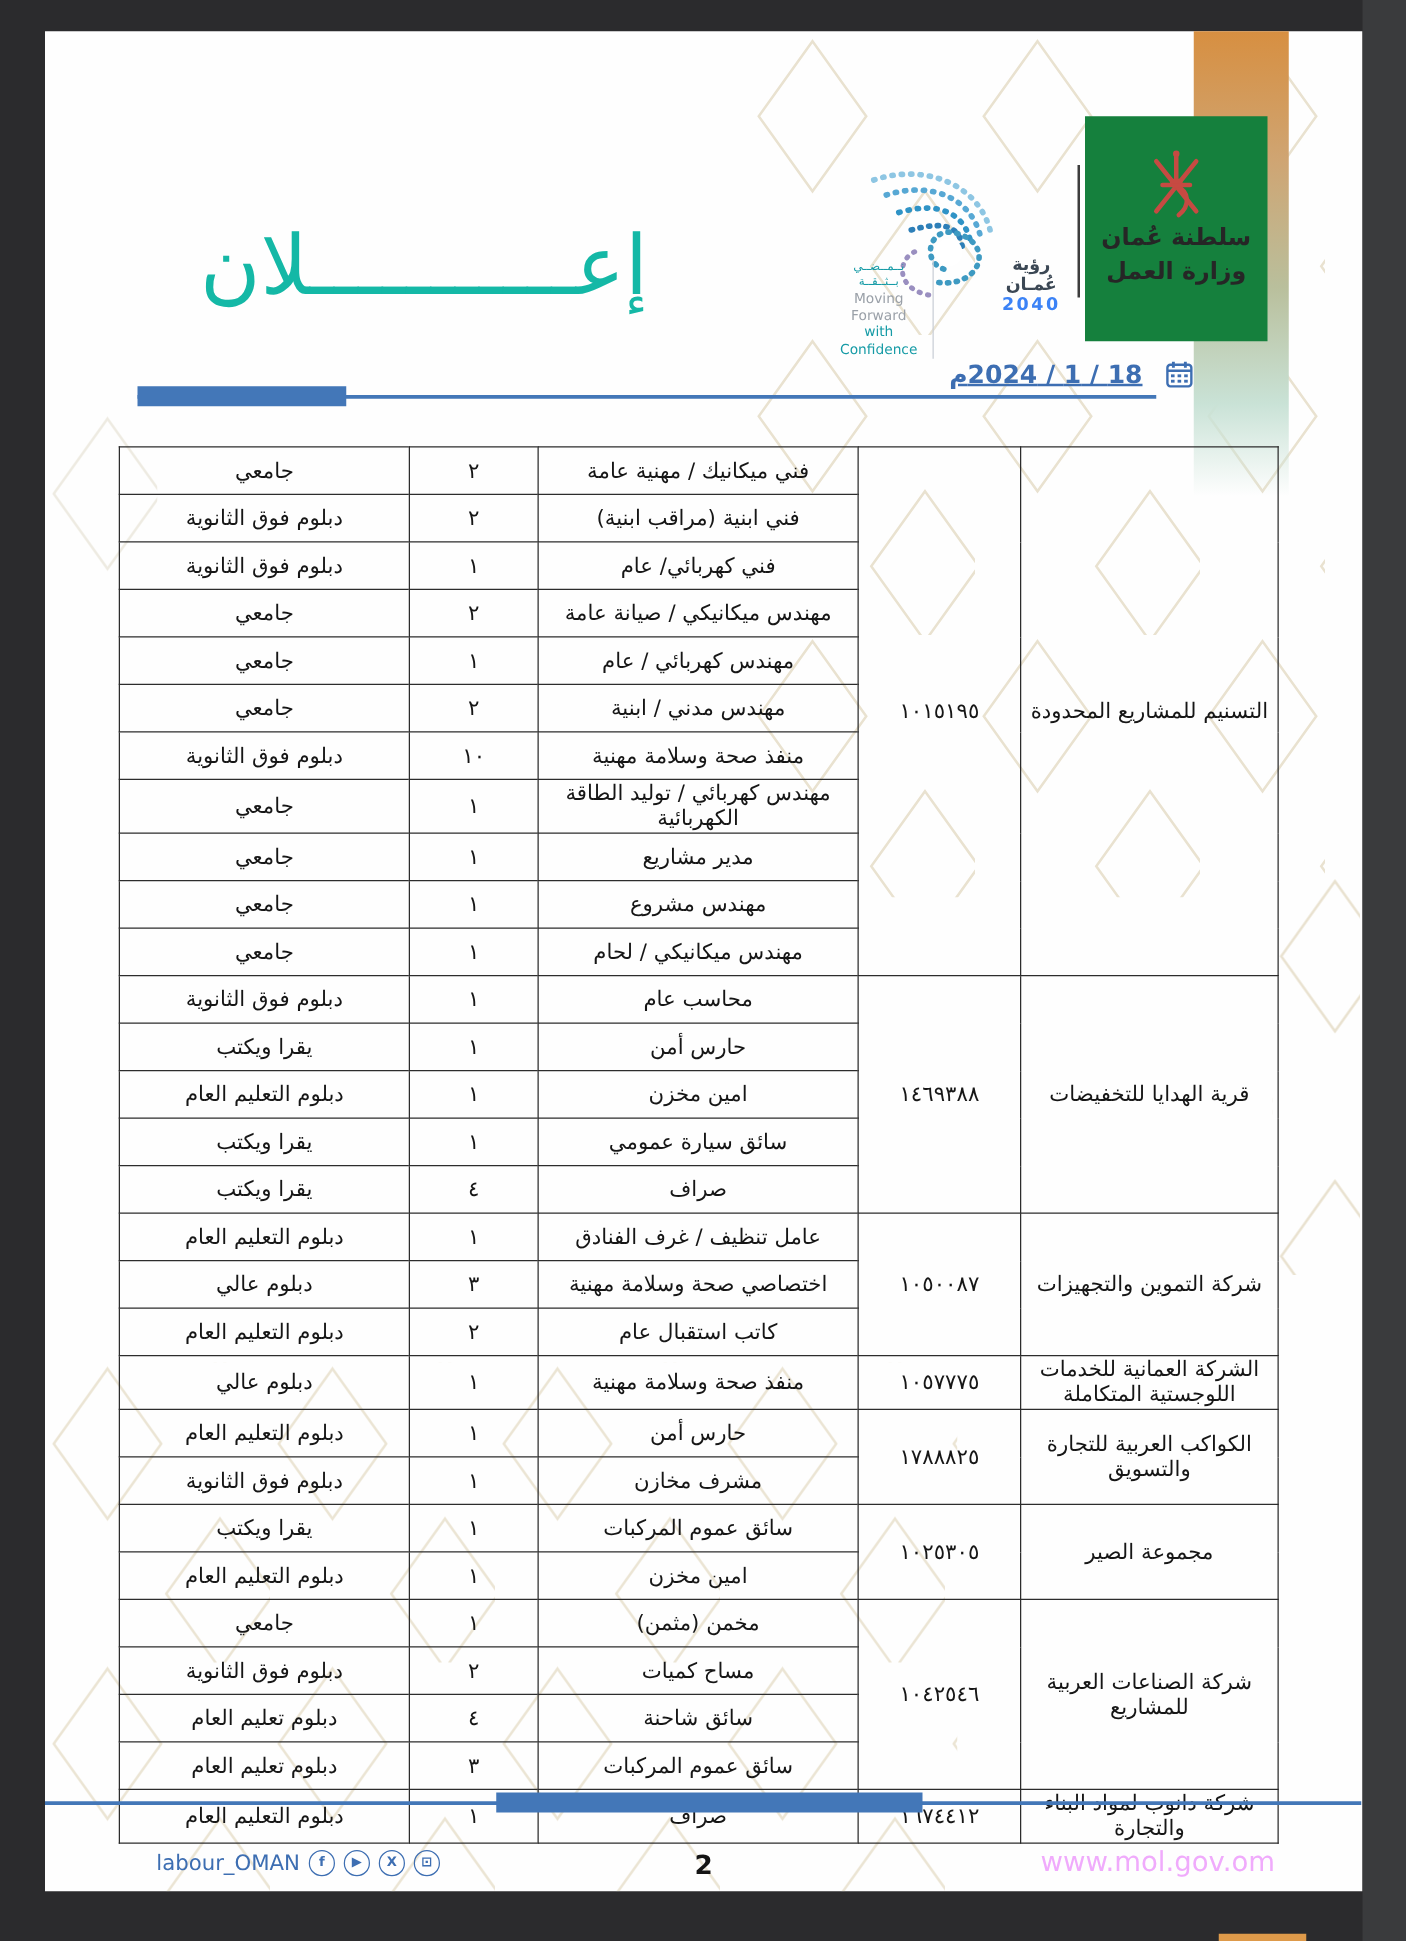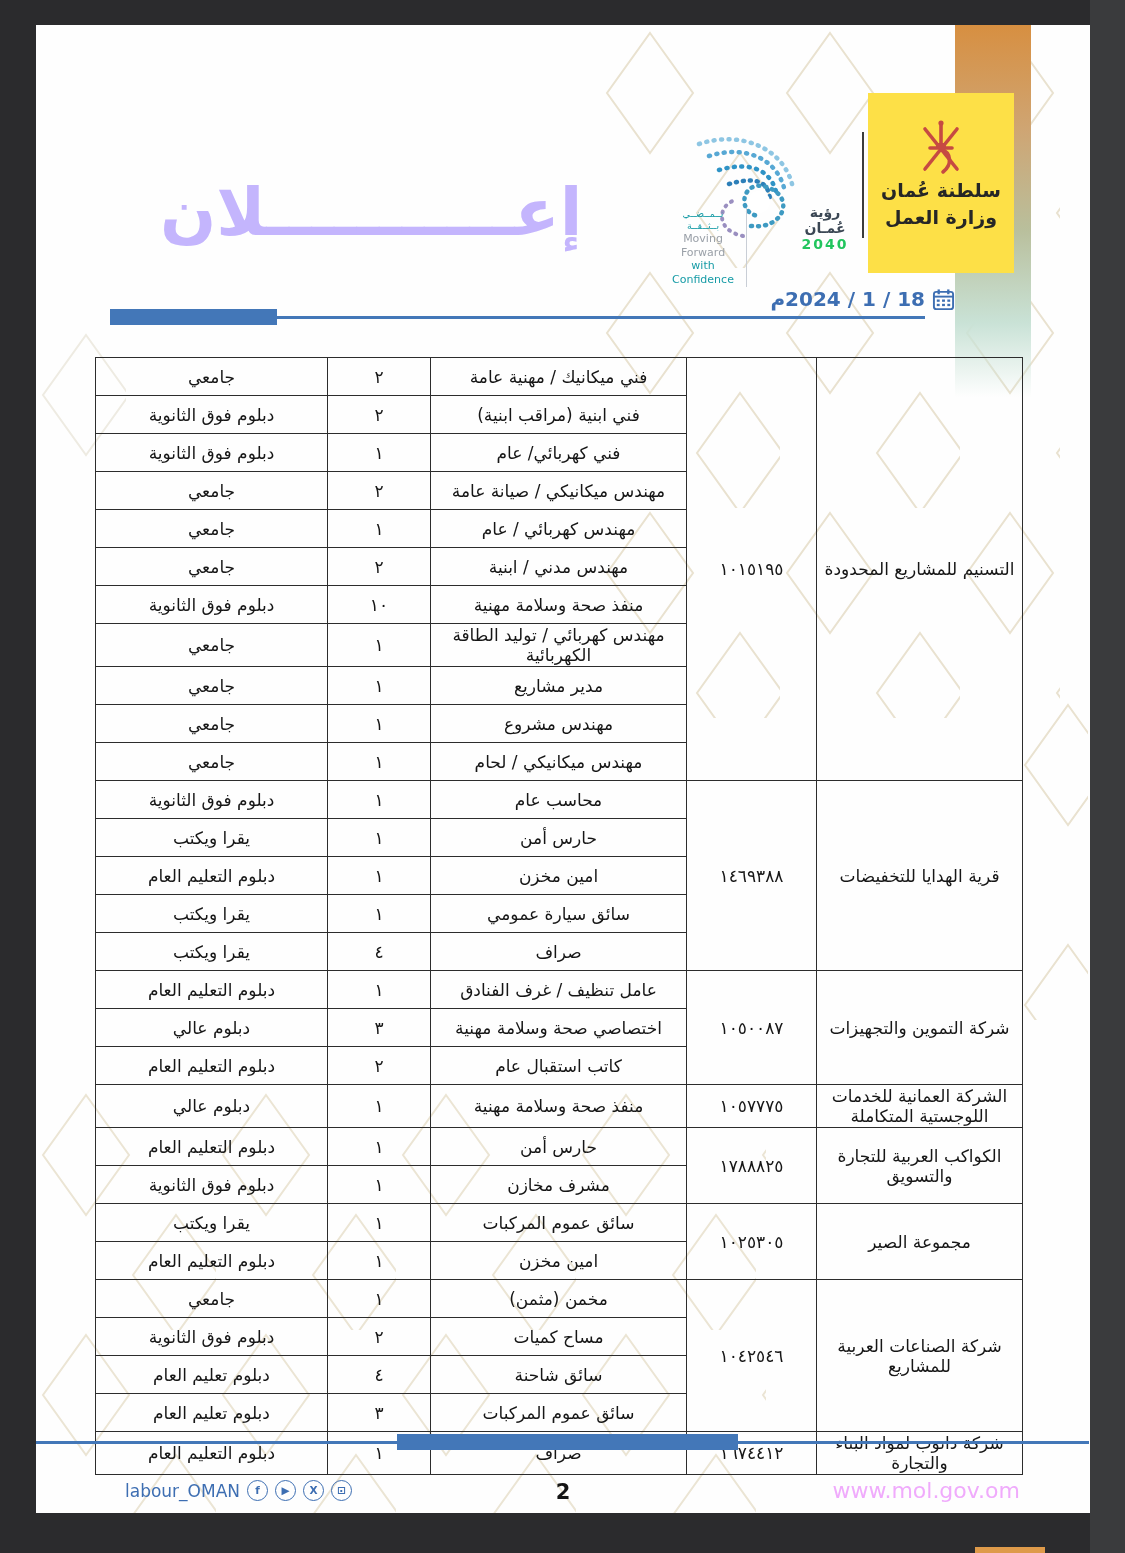--- a/index.html
+++ b/index.html
@@ -6,39 +6,39 @@
   #screen{position:relative;width:1125px;height:1553px;background:#2b2b2d;overflow:hidden;
           font-family:"DejaVu Sans", sans-serif;}
   .abs{position:absolute;}
   .page{left:36px;top:25px;width:1054px;height:1488px;background:#fefefe;}
   .strip-right{left:1090px;top:0;width:35px;height:1553px;background:#3a3b3d;}
   .orange-patch{left:975px;top:1547px;width:70px;height:6px;background:#de9a4a;}
   .pat{position:absolute;pointer-events:none;}
   .grad-bar{left:955px;top:25px;width:76px;height:372px;
     background:linear-gradient(180deg,#d78f41 0%,#cfa573 28%,#b9bf9c 55%,#c9e2d6 80%,rgba(205,228,219,0) 100%);}
   .title{left:160px;top:158px;width:300px;height:110px;line-height:110px;text-align:center;
-         font-size:66px;font-weight:bold;color:#c4b5fd;}
+         font-size:66px;font-weight:normal;color:#14b8a6;}
   .hline-thin{left:110px;top:316px;width:815px;height:3px;background:#4377b8;}
   .hline-thick{left:110px;top:309px;width:167px;height:16px;background:#4377b8;}
   .vision{left:655px;top:128px;width:208px;height:122px;}
   .vision-text{position:absolute;left:136px;top:76px;width:68px;text-align:center;color:#3b4754;}
   .vision-name{font-size:14px;font-weight:bold;}
-  .vision-year{font-size:14px;font-weight:bold;letter-spacing:2px;color:#22c55e;}
+  .vision-year{font-size:14px;font-weight:bold;letter-spacing:2px;color:#3b82f6;}
   .tagline{position:absolute;left:10px;top:80px;width:76px;text-align:center;line-height:1.25;
            border-right:1px solid #c9ced6;padding-right:5px;}
   .tag-ar{font-size:9.5px;color:#169ba6;font-weight:normal;}
   .tag-en1{font-size:11px;color:#9aa0a8;}
   .tag-en2{font-size:11px;color:#169ba6;font-weight:normal;}
   .divider{left:862px;top:132px;width:2px;height:106px;background:#3c3c3c;}
-  .ministry{left:868px;top:93px;width:146px;height:180px;background:#fde047;
+  .ministry{left:868px;top:93px;width:146px;height:180px;background:#15803d;
             display:flex;flex-direction:column;align-items:center;justify-content:flex-start;
             padding-top:26px;box-sizing:border-box;}
   .min-line{font-size:19px;font-weight:bold;color:#262626;line-height:1.4;white-space:nowrap;}
-  .date{right:170px;top:287px;display:flex;align-items:center;gap:7px;
-        font-size:20px;font-weight:bold;color:#3d6eb2;}
+  .date{right:170px;top:287px;display:flex;align-items:center;gap:18px;
+        font-size:20px;font-weight:bold;color:#3d6eb2;text-decoration:underline;}
   .vtable{left:95px;top:357px;width:927px;border-collapse:collapse;direction:rtl;
           font-size:17px;color:#161616;table-layout:fixed;}
   .vtable td{border:1px solid #2c2c2c;text-align:center;vertical-align:middle;height:35px;
              padding:1px 6px;background:transparent;}
   .fline-thin{left:36px;top:1441px;width:1053px;height:3px;background:#4377b8;}
   .fline-thick{left:397px;top:1434px;width:341px;height:16px;background:#4377b8;}
   .social{left:125px;top:1480px;display:flex;align-items:center;gap:7px;
           color:#3d6eb2;font-size:17px;}
   .soc{width:21px;height:21px;border:1.6px solid #3d6eb2;border-radius:50%;box-sizing:border-box;
        display:flex;align-items:center;justify-content:center;font-size:10.5px;font-weight:bold;

